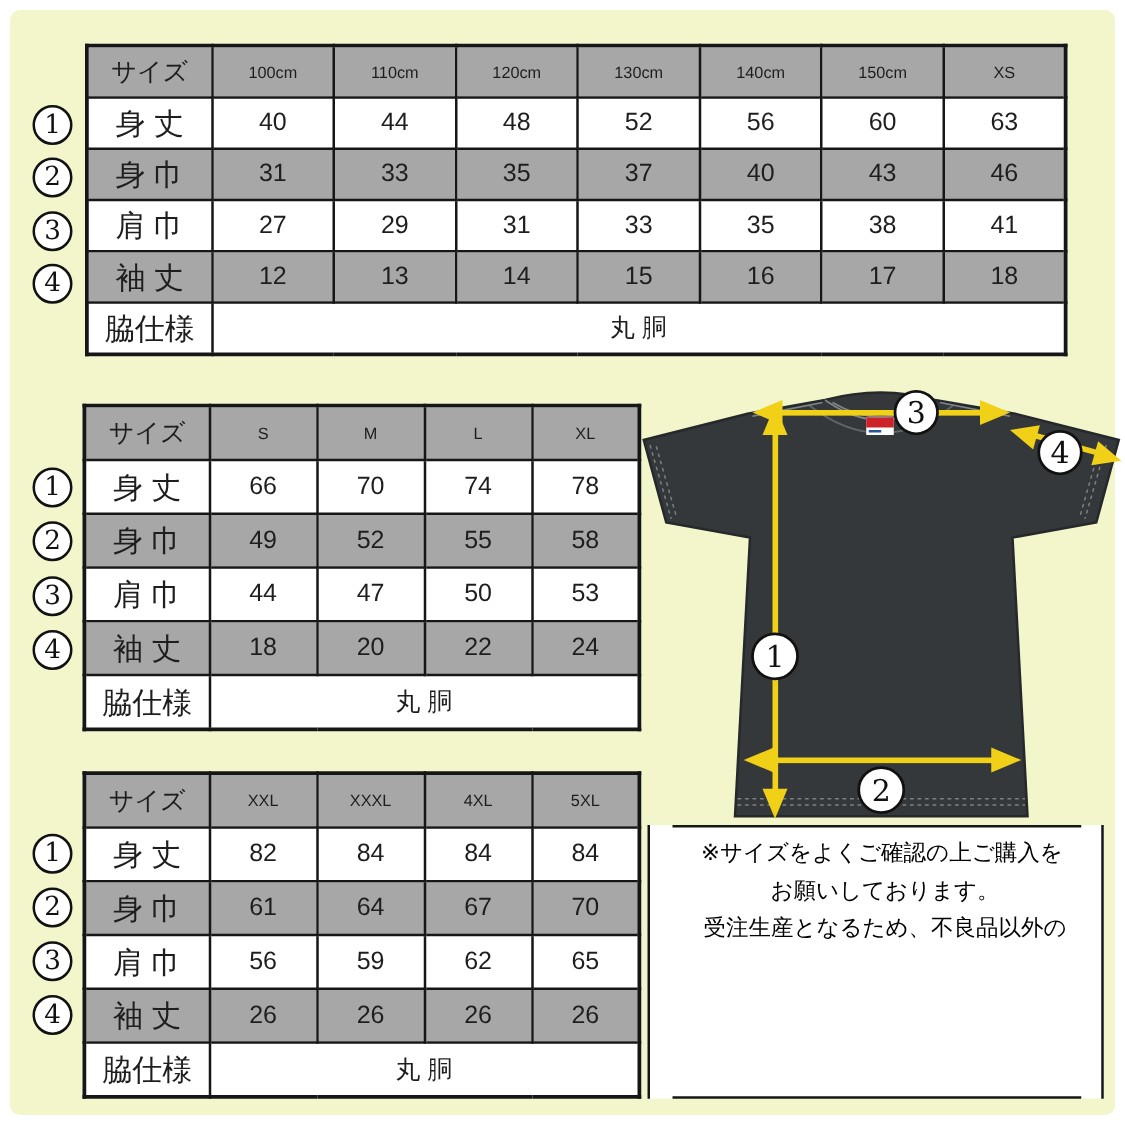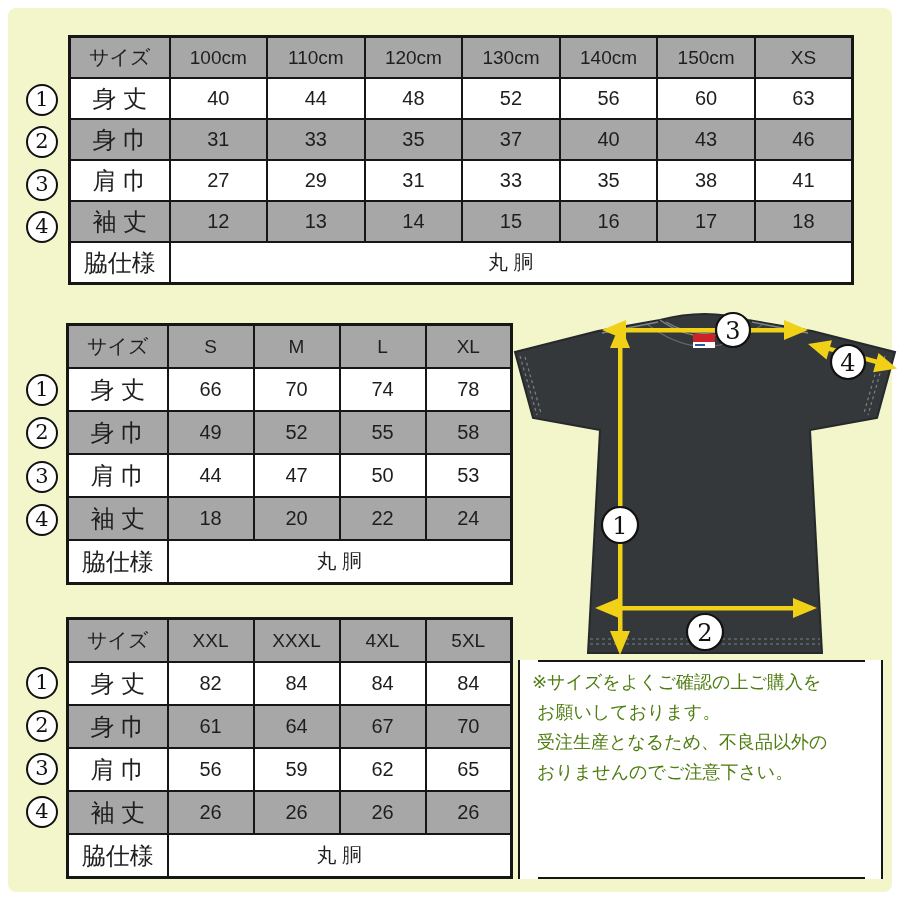--- a/index.html
+++ b/index.html
@@ -14,21 +14,21 @@
   
   .tbl-wrap { position:absolute; }
   table.size-table {
     border-collapse:collapse; background:#ffffff; table-layout:fixed;
     border:3px solid #161616;
   }
   table.size-table th, table.size-table td {
     border:2px solid #161616; text-align:center; vertical-align:middle;
     font-weight:normal; color:#1e1e1e; padding:0; overflow:hidden;
   }
-  table.size-table thead th { background:#a7a7a7; font-size:19px; }
+  table.size-table thead th { background:#a7a7a7; font-size:13px; }
   table.size-table thead th.label-col { font-size:20px; }
   table.size-table tbody th.label-col { font-size:24px; }
   table.size-table tbody td { font-size:20px; }
   table.size-table tbody tr:nth-child(even) th,
   table.size-table tbody tr:nth-child(even) td { background:#a7a7a7; }
   .t1 { width:786px; }
   .t1 th, .t1 td { height:39px; }
   .t23 { width:447px; }
   .t23 th, .t23 td { height:41px; }
   
@@ -41,21 +41,21 @@
   
   .note {
     position:absolute; left:518px; top:660px; width:365px; height:219px;
     background:#ffffff;
   }
   .note .b { position:absolute; background:#161616; }
   .note .b.left  { left:0; top:0; width:2px; height:100%; }
   .note .b.right { right:0; top:0; width:2px; height:100%; }
   .note .b.top    { left:20px; right:18px; top:0; height:2px; }
   .note .b.bottom { left:20px; right:18px; bottom:0; height:2px; }
-  .note-text { position:absolute; left:14px; top:7px; right:4px; color:#4d7c0f; }
+  .note-text { position:absolute; left:14px; top:7px; right:4px; color:#000000;text-align:center; }
   .note-line { font-size:18px; line-height:30px; margin-left:5px; white-space:nowrap; }
   .note-line.first { margin-left:0; }
   
   .shirt-svg { position:absolute; left:505px; top:303px; }
 </style>
 </head>
 <body>
 
 <div class="stage">
   <div class="canvas"></div>
@@ -324,16 +324,15 @@
 
   <div class="note">
     <div class="b left"></div>
     <div class="b right"></div>
     <div class="b top"></div>
     <div class="b bottom"></div>
     <div class="note-text">
       <div class="note-line first">※サイズをよくご確認の上ご購入を</div>
       <div class="note-line">お願いしております。</div>
       <div class="note-line">受注生産となるため、不良品以外の</div>
-      <div class="note-line">おりませんのでご注意下さい。</div>
     </div>
   </div>
 </div>
 
 </body></html>

